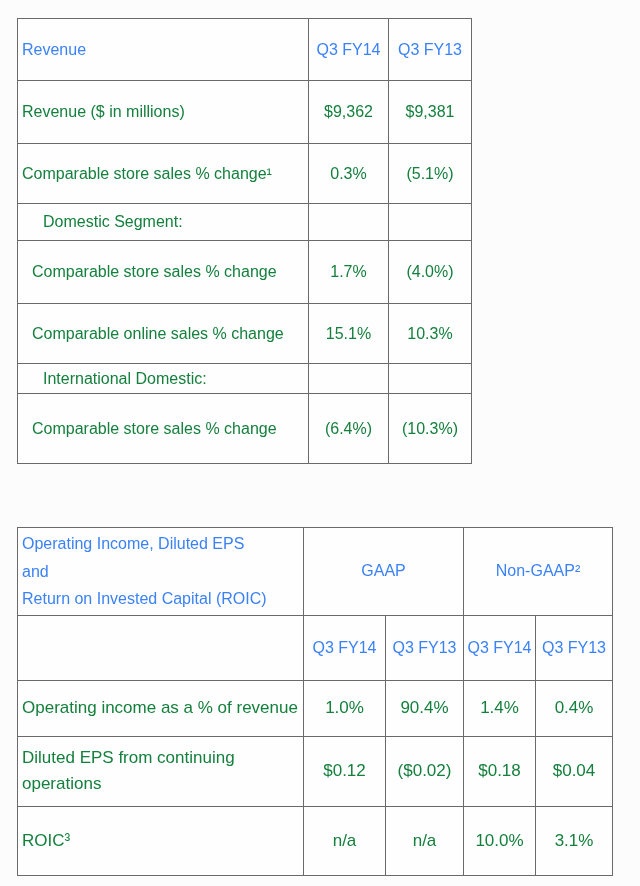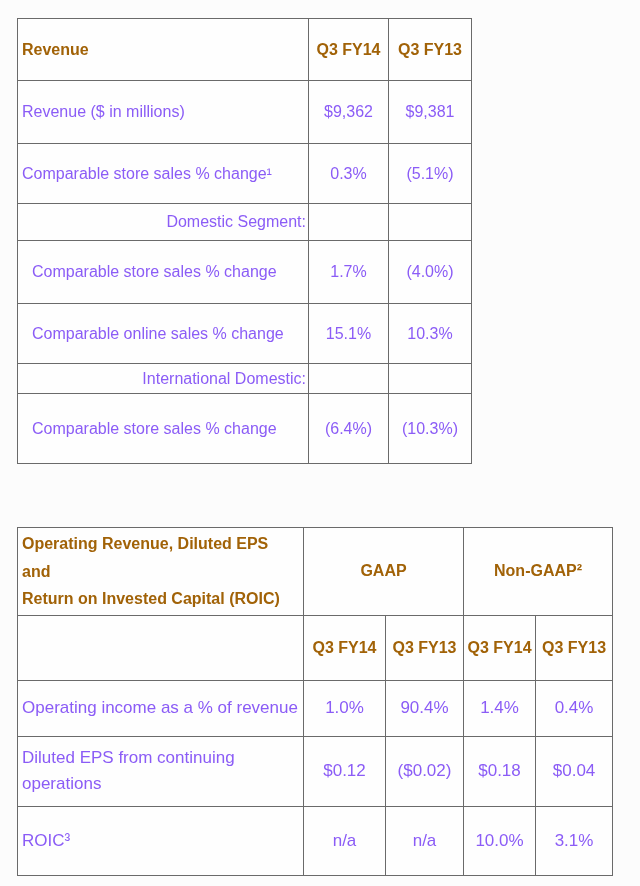--- a/index.html
+++ b/index.html
@@ -13,30 +13,30 @@
   }
   table {
     position: absolute;
     border-collapse: collapse;
     table-layout: fixed;
     background: #fefefe;
   }
   td {
     border: 1px solid #6a6a6a;
     font-size: 16px;
-    color: #8b5cf6;
+    color: #15803d;
     vertical-align: middle;
     overflow: hidden;
     padding: 2px 2px 2px 4px;
   }
-  .bold { font-weight: bold; color: #a16207; }
+  .bold { font-weight: normal; color: #3b82f6; }
   .lbl { text-align: left; }
   .val { text-align: center; padding-left: 2px; }
   .ind1 { padding-left: 14px; }
-  .ind2 { padding-left: 25px; text-align: right; }
+  .ind2 { padding-left: 25px; }
   .preline { white-space: pre-line; }
 
   #revenue-table { left: 17px; top: 18px; width: 454px; height: 445px; }
   #metrics-table { left: 17px; top: 527px; width: 595px; height: 345px; }
   #metrics-table td { font-size: 17px; }
   #metrics-table .title-cell { font-size: 16px; line-height: 1.72; }
   #metrics-table .grp { font-size: 16px; }
   #metrics-table .colh { font-size: 16px; }
   .eps-label { line-height: 1.55; }
 </style>
@@ -96,21 +96,21 @@
 <table id="metrics-table">
   <colgroup>
     <col style="width:286px">
       <col style="width:82px">
       <col style="width:78px">
       <col style="width:72px">
       <col style="width:77px">
   </colgroup>
   <tbody>
     <tr style="height:85px">
-      <td class="lbl bold preline title-cell">Operating Revenue, Diluted EPS
+      <td class="lbl bold preline title-cell">Operating Income, Diluted EPS
 and
 Return on Invested Capital (ROIC)</td>
       <td class="val bold grp" colspan="2">GAAP</td>
       <td class="val bold grp" colspan="2">Non-GAAP²</td>
     </tr>
     <tr style="height:65px">
       <td class="lbl"></td>
       <td class="val bold colh">Q3 FY14</td>
       <td class="val bold colh">Q3 FY13</td>
       <td class="val bold colh">Q3 FY14</td>

